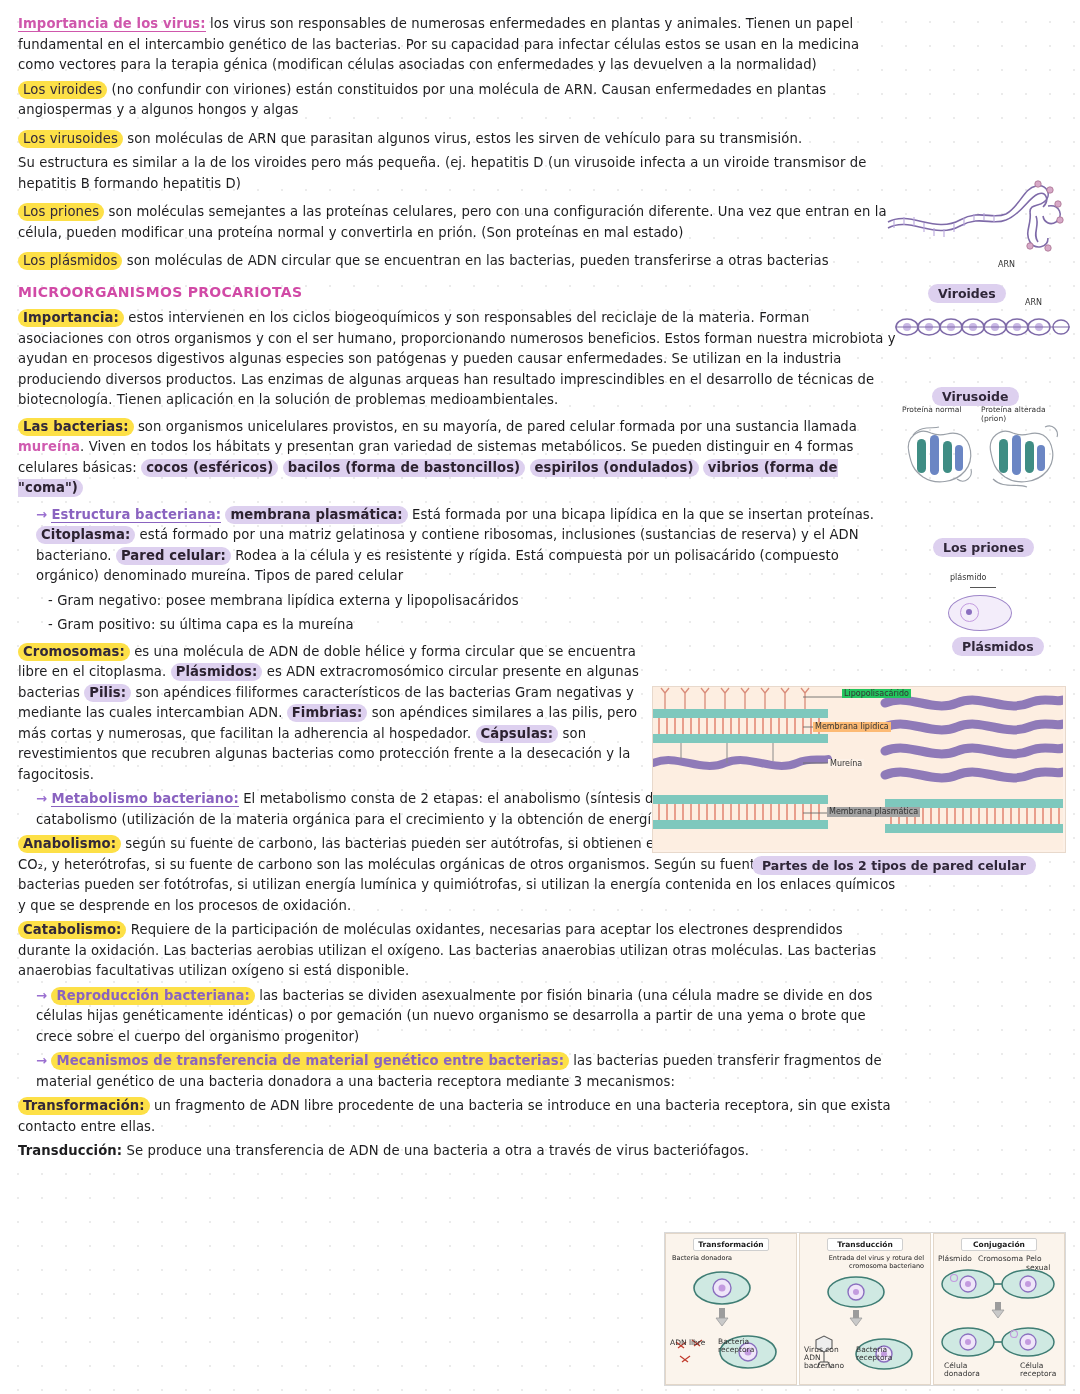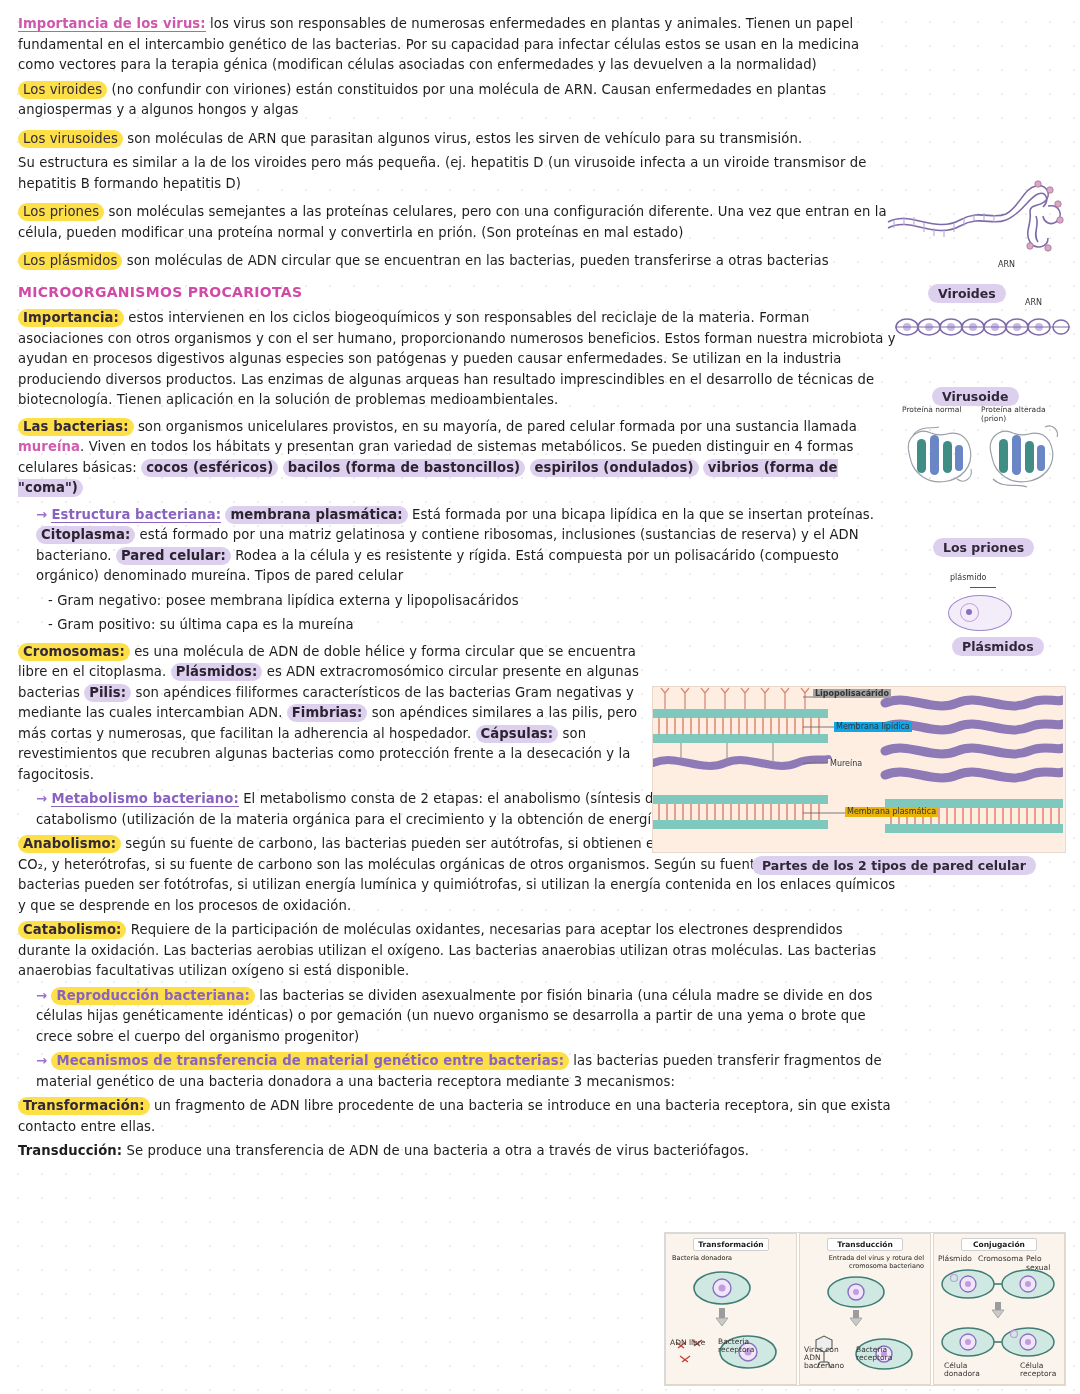--- a/index.html
+++ b/index.html
@@ -542,24 +542,24 @@
       </g>
 
       <g stroke="#6b6b6b" stroke-width="0.9" fill="none">
         <path d="M150,10 H196"></path>
         <path d="M150,40 H196"></path>
         <path d="M150,76 H196"></path>
         <path d="M150,126 H196"></path>
       </g>
     </svg>
 
-    <div class="tiny" style="position:absolute; left:160px; top:2px; background:#a3a3a3; padding:0 2px;font-weight:bold;">Lipopolisacárido</div>
-    <div class="tiny" style="position:absolute; left:181px; top:35px; background:#0ea5e9; padding:0 2px; line-height:10px;">Membrana lipídica</div>
+    <div class="tiny" style="position:absolute; left:189px; top:2px; background:#22c55e; padding:0 2px;">Lipopolisacárido</div>
+    <div class="tiny" style="position:absolute; left:160px; top:35px; background:#fdba74; padding:0 2px; line-height:10px;">Membrana lipídica</div>
     <div class="tiny" style="position:absolute; left:175px; top:72px; background:#fdf1e7; padding:0 2px;">Mureína</div>
-    <div class="tiny" style="position:absolute; left:192px; top:120px; background:#eab308; padding:0 2px; line-height:10px;">Membrana plasmática</div>
+    <div class="tiny" style="position:absolute; left:174px; top:120px; background:#a3a3a3; padding:0 2px; line-height:10px;">Membrana plasmática</div>
   </div>
   <div class="fig" style="left:752px; top:855px;">
     <span class="figure-label">Partes de los 2 tipos de pared celular</span>
   </div>
 
   <div class="tripanel">
 
     <div class="tp-col">
       <div class="tp-title">Transformación</div>
       <div class="tp-sub" style="text-align:left;padding-left:6px;">Bacteria donadora</div>

